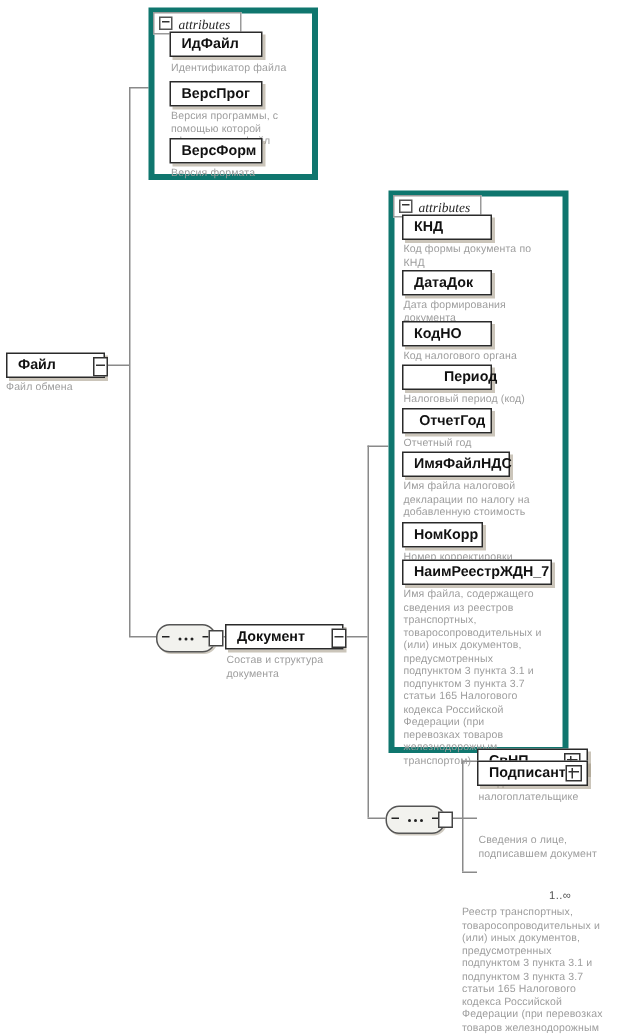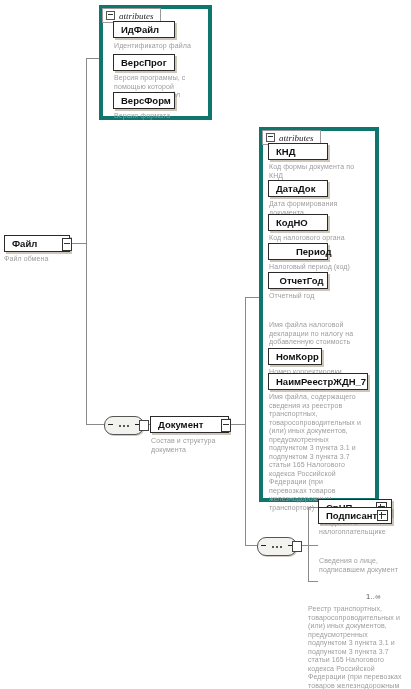--- a/index.html
+++ b/index.html
@@ -289,20 +289,23 @@
   <div class="node" style="left:268px; top:243px; width:60px;padding-left:27px;">
     <span class="lbl">Период</span>
   </div>
   <div class="desc" style="left:269px; top:263px; width:104px;">Налоговый период (код)</div>
 
   <div class="node" style="left:268px; top:272px; width:60px;text-align:center;">
     <span class="lbl">ОтчетГод</span>
   </div>
   <div class="desc" style="left:269px; top:292px; width:96px;">Отчетный год</div>
 
+  <div class="node" style="left:268px; top:301px; width:72px;">
+    <span class="lbl">ИмяФайлНДС</span>
+  </div>
   <div class="desc" style="left:269px; top:321px; width:100px;">Имя файла налоговой декларации по налогу на добавленную стоимость</div>
 
   <div class="node" style="left:268px; top:348px; width:54px;">
     <span class="lbl">НомКорр</span>
   </div>
   <div class="desc" style="left:269px; top:368px; width:90px;">Номер корректировки (реестра)</div>
 
   <div class="node" style="left:268px; top:373px; width:100px;">
     <span class="lbl">НаимРеестрЖДН_7</span>
   </div>

